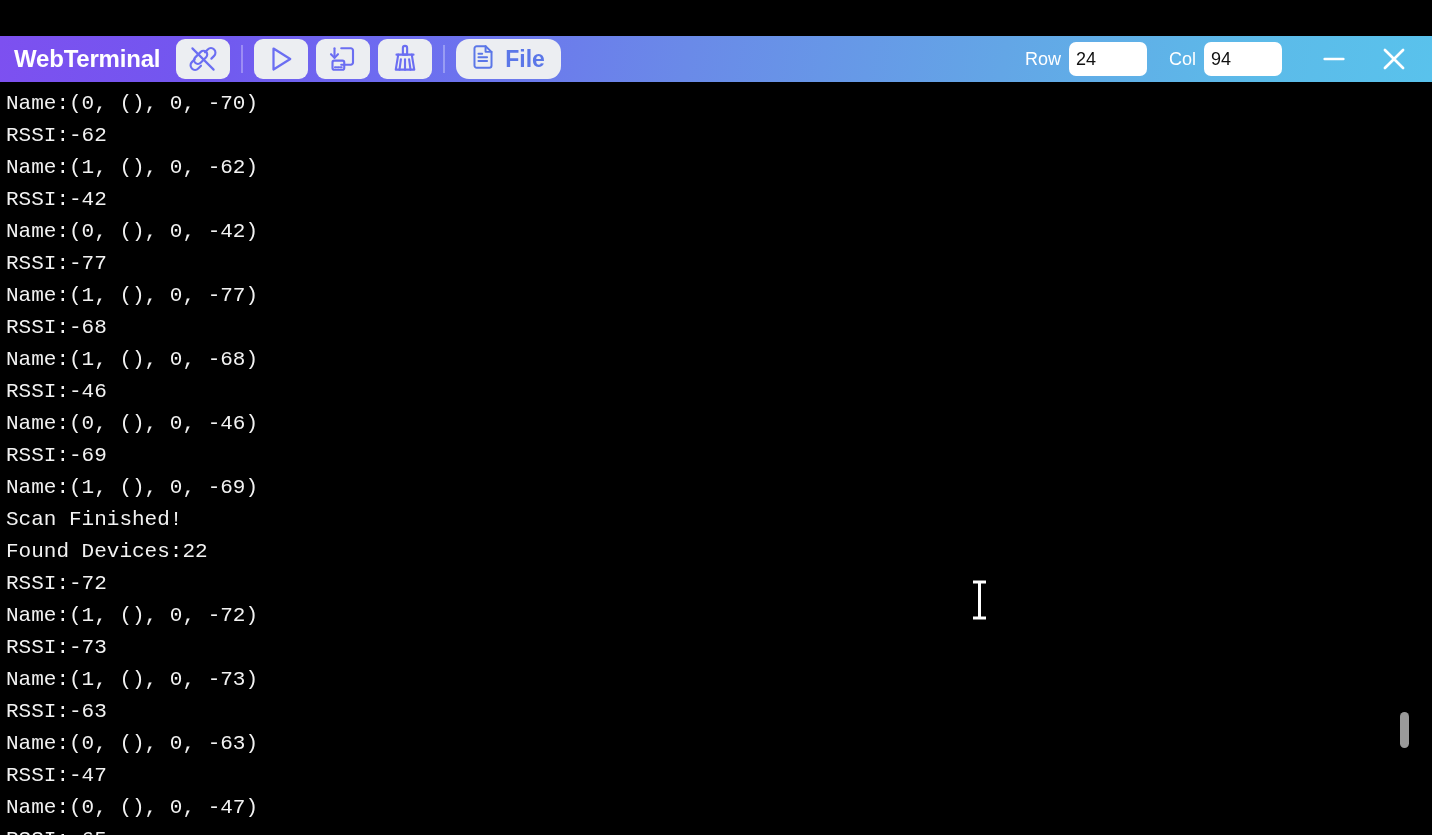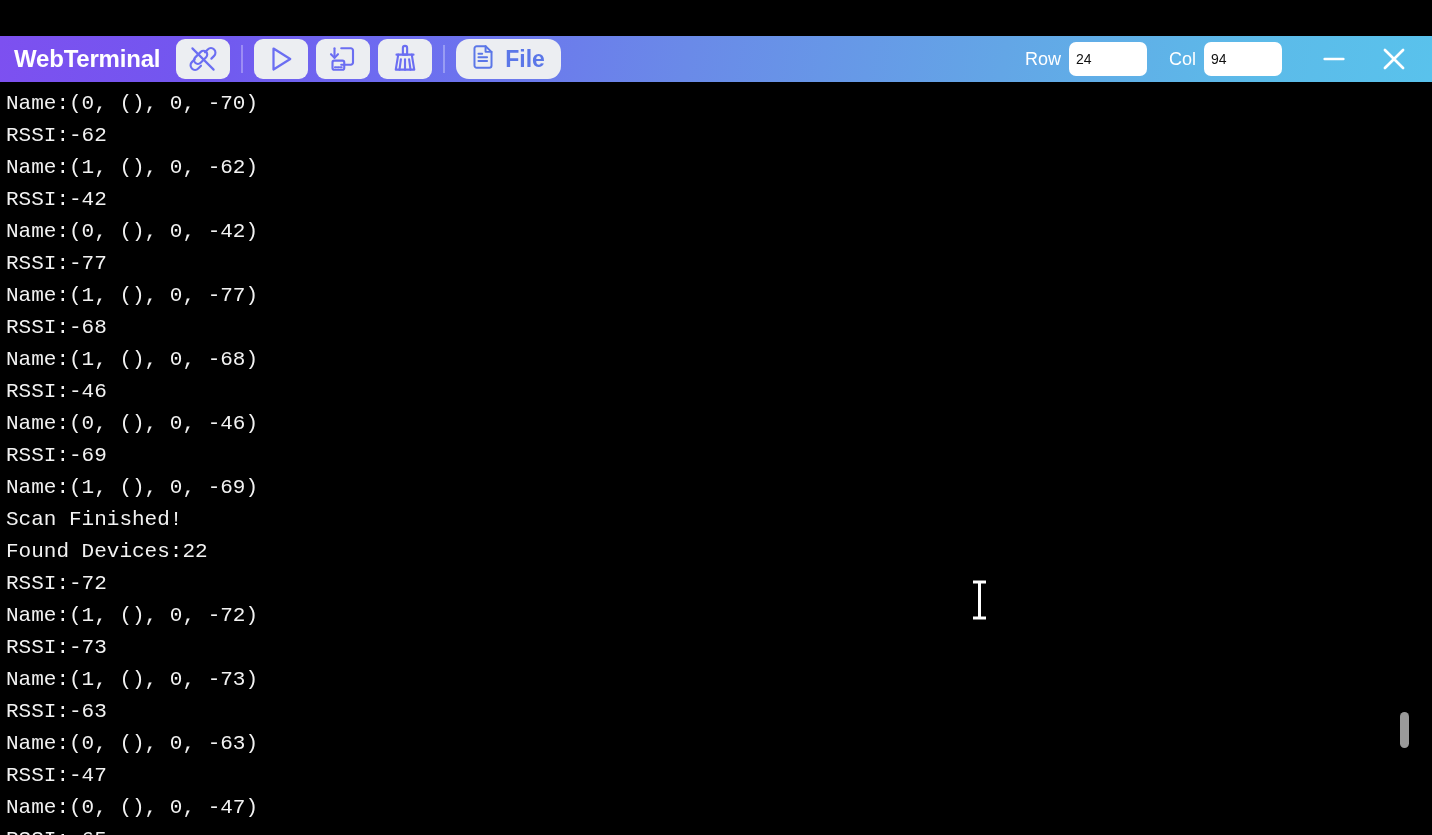--- a/index.html
+++ b/index.html
@@ -70,21 +70,21 @@
     font-size: 18px;
     margin-right: 8px;
     white-space: nowrap;
   }
   .rc-input {
     width: 78px; height: 34px;
     background: #ffffff;
     border: none;
     border-radius: 7px;
     font-family: "Liberation Sans", sans-serif;
-    font-size: 14px;
+    font-size: 18px;
     color: #111;
     padding: 4px 7px;
     outline: none;
   }
   .gap-md { width: 22px; flex: 0 0 auto; }
 
   .win-btn {
     width: 44px; height: 44px;
     display: flex; align-items: center; justify-content: center;
     flex: 0 0 auto;

